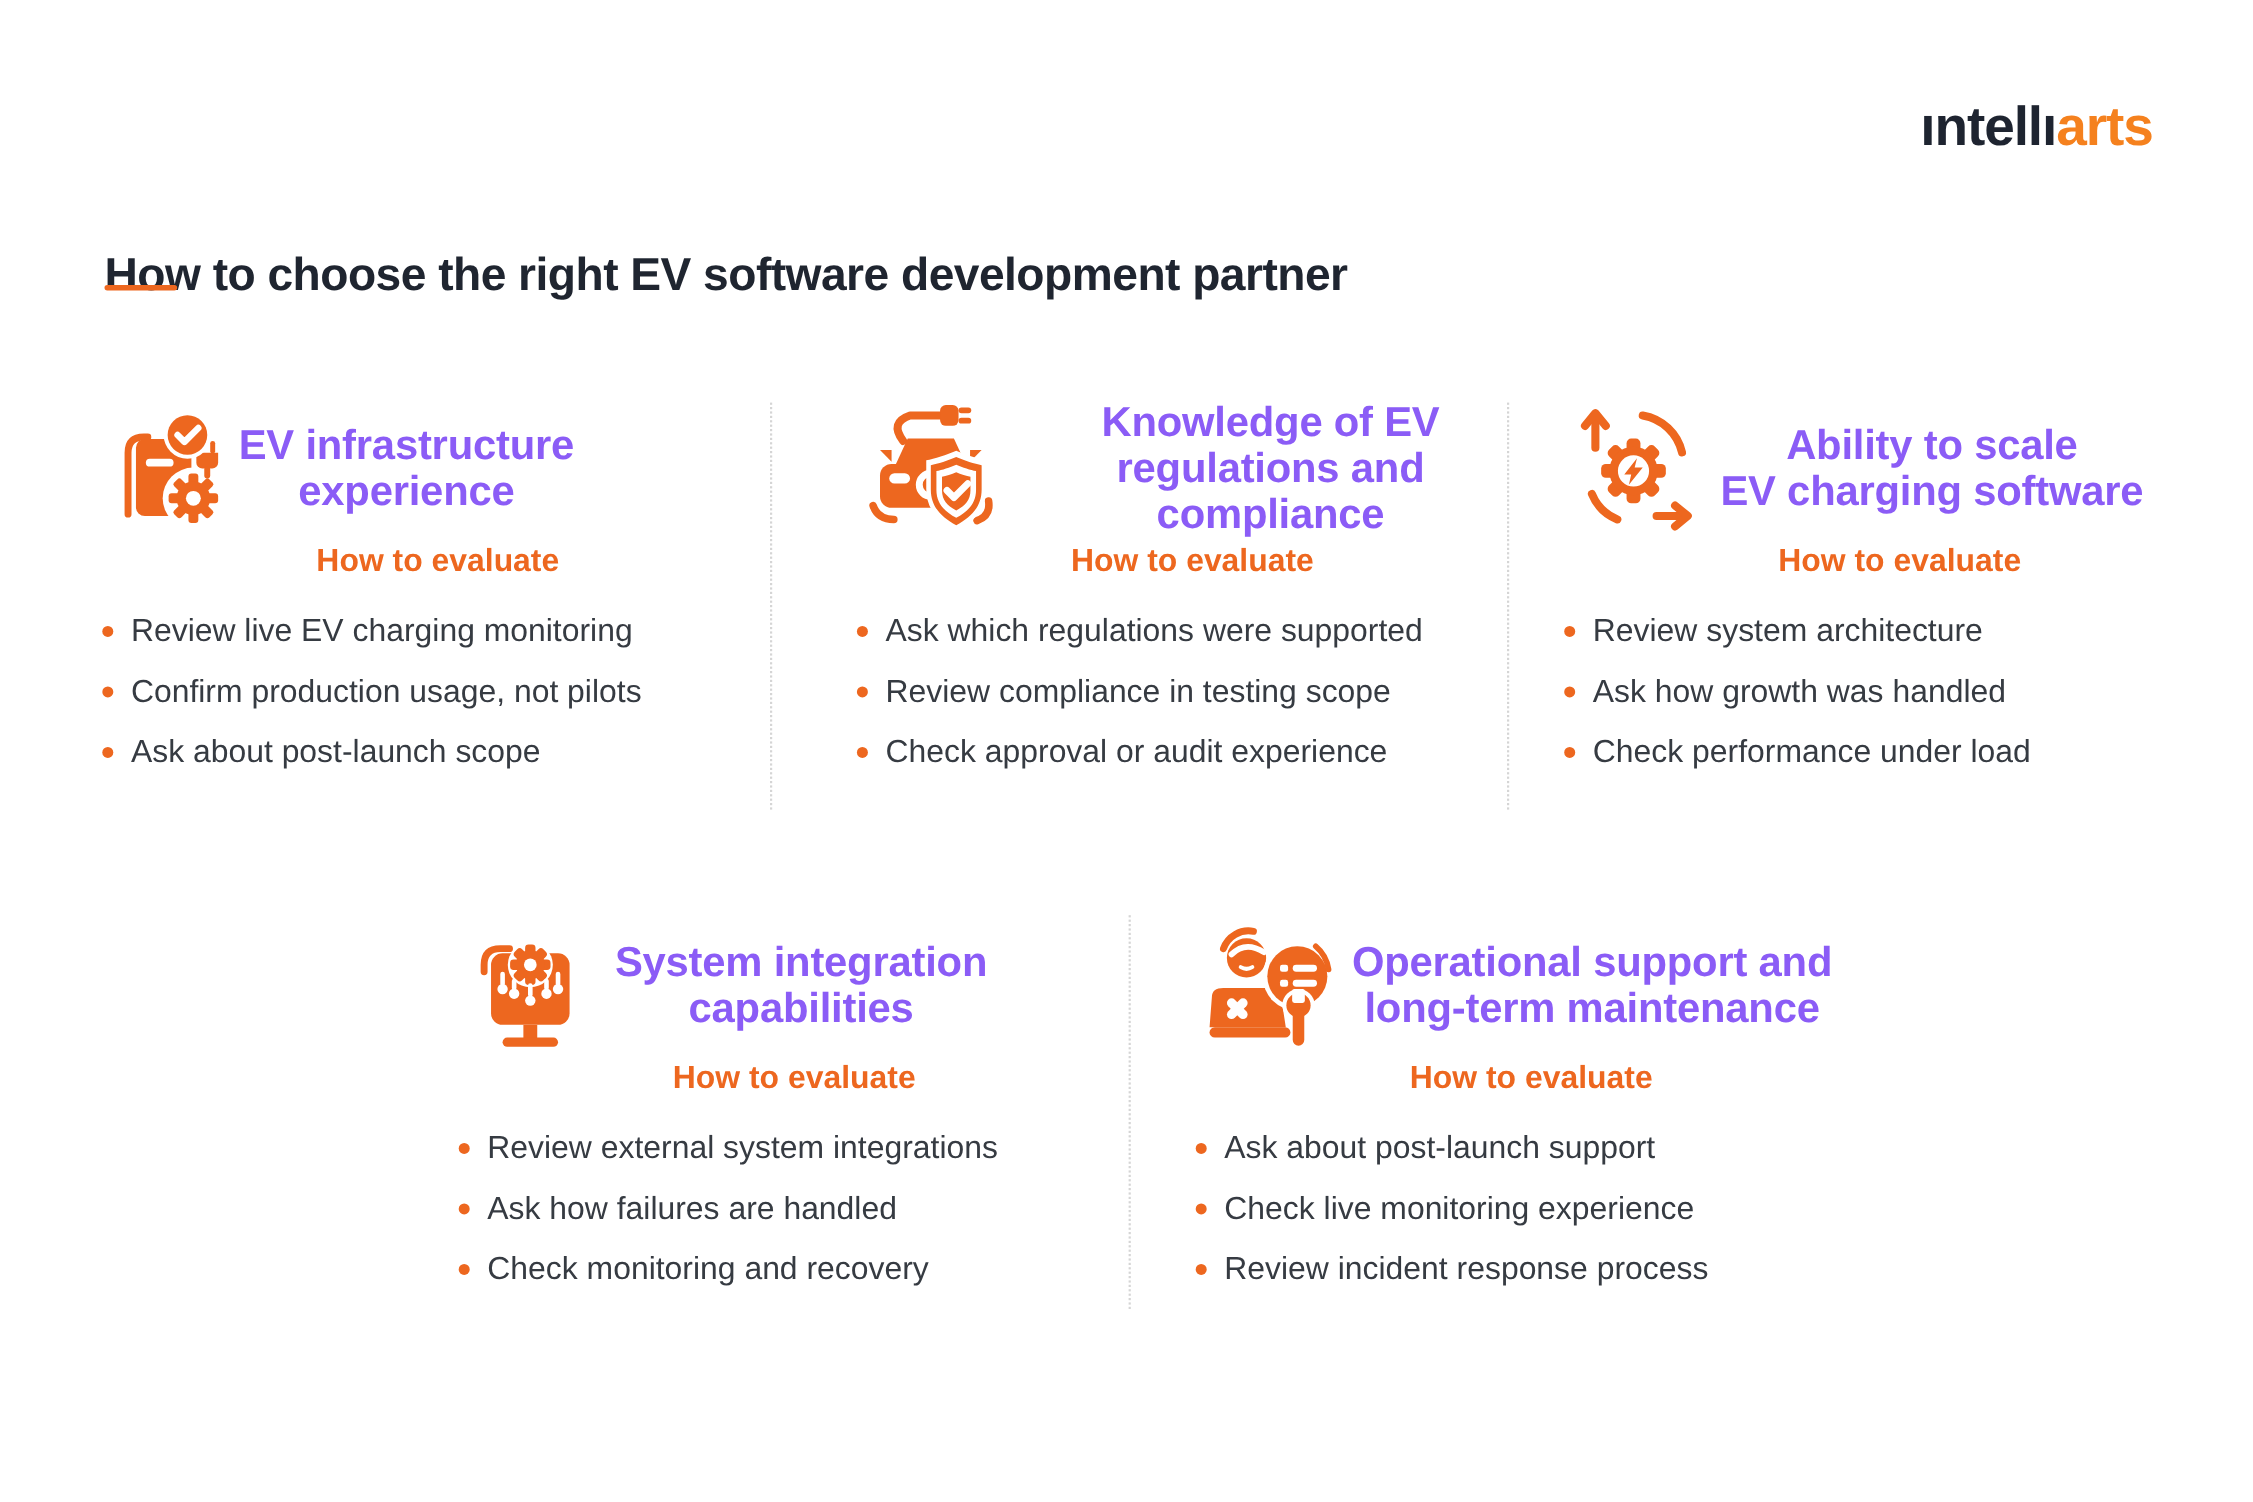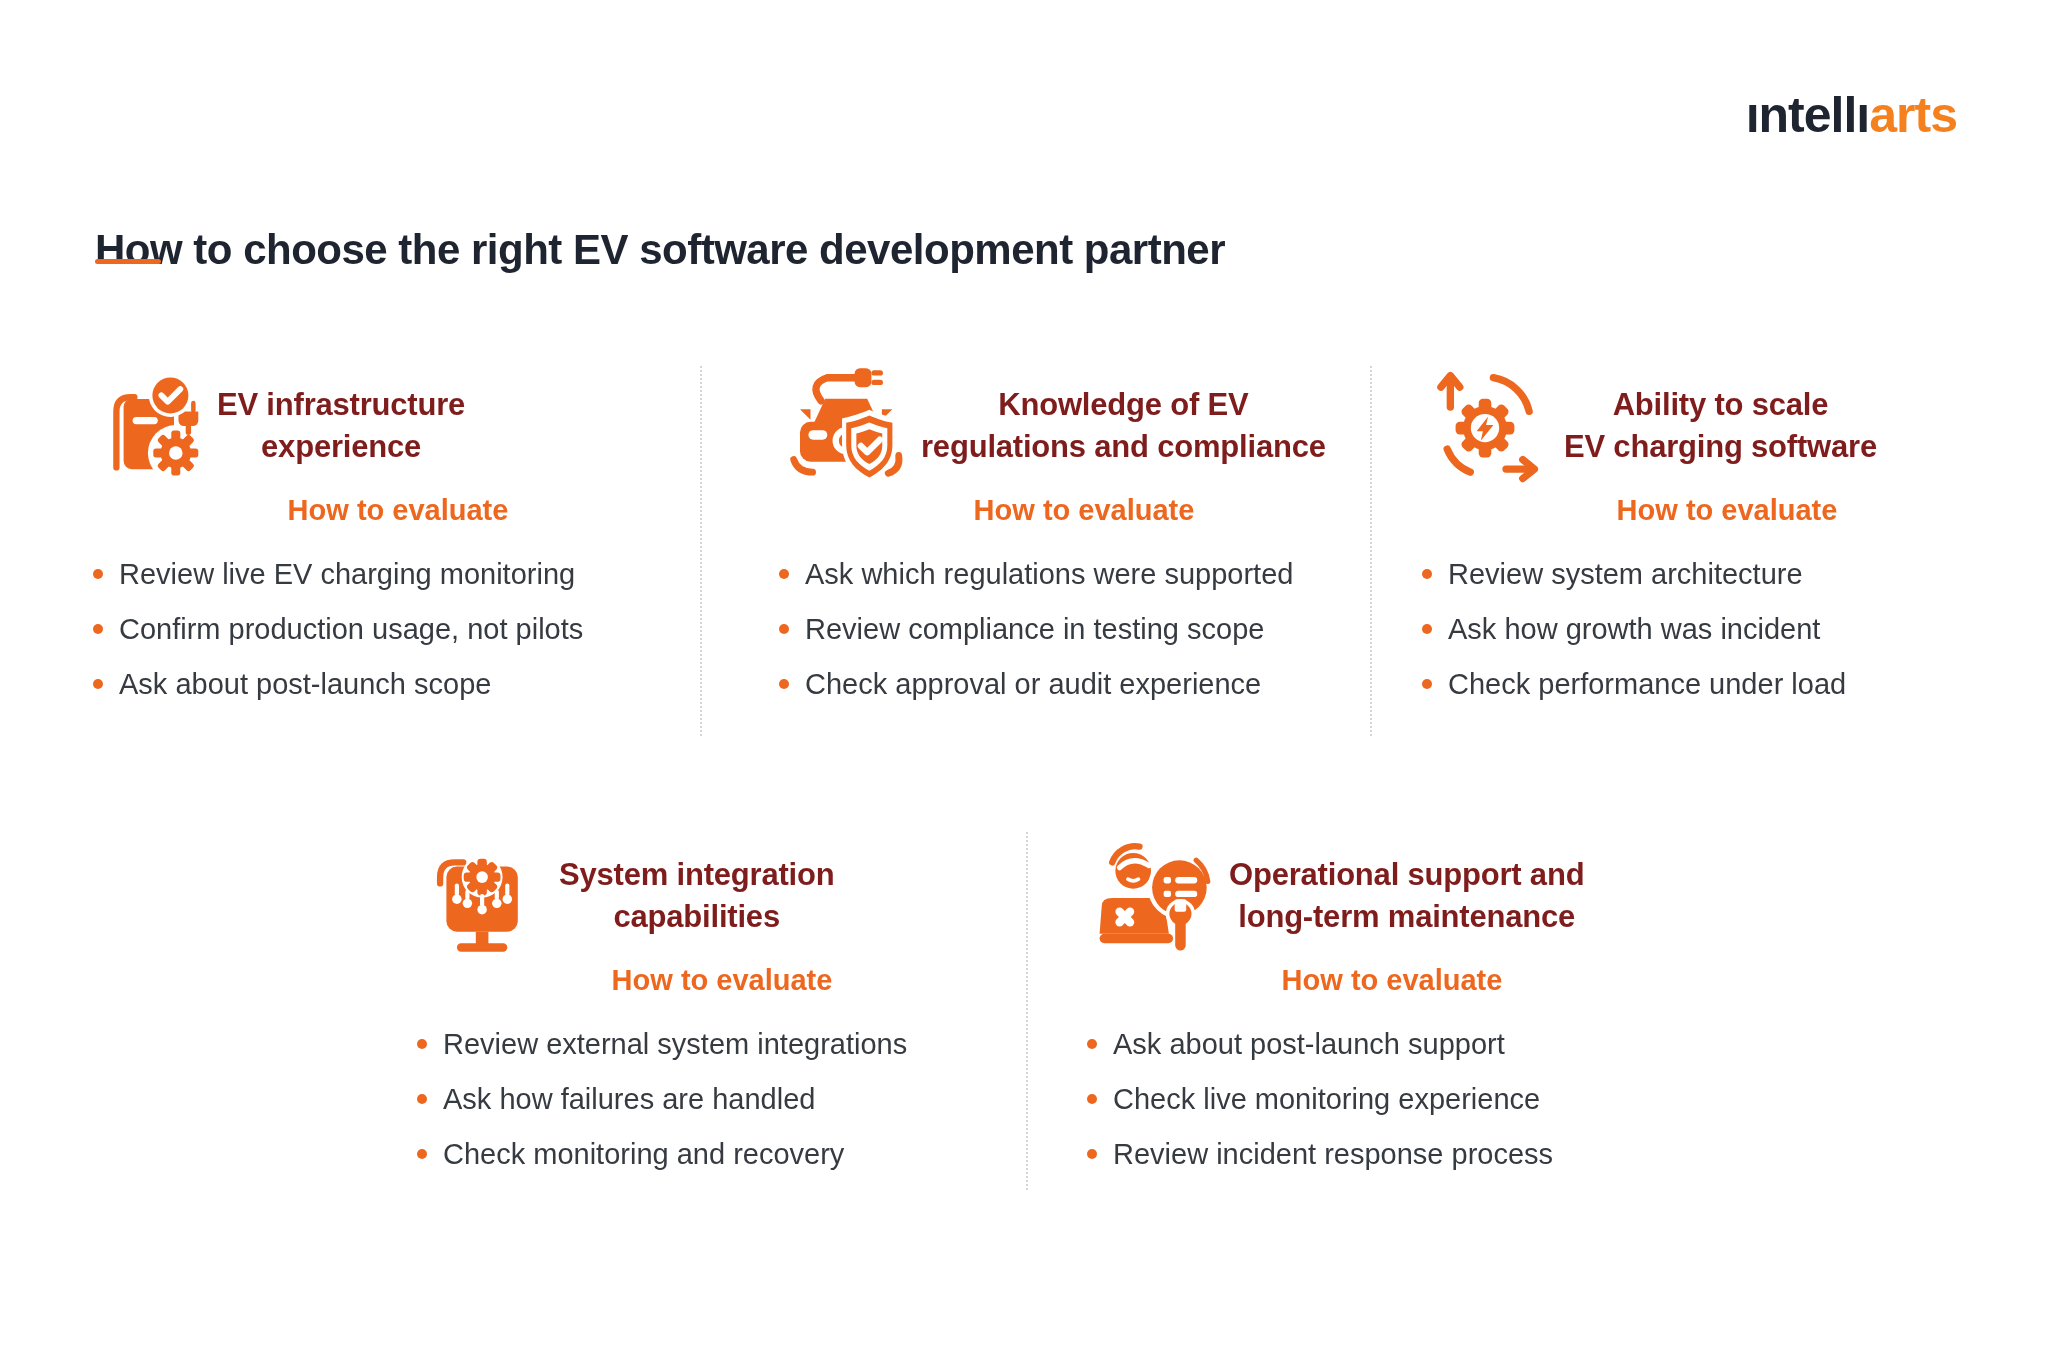--- a/index.html
+++ b/index.html
@@ -23,21 +23,21 @@
   .card{position:absolute;width:610px;}
   #card1{left:93px;top:360px;}
   #card2{left:779px;top:360px;}
   #card3{left:1422px;top:360px;}
   #card4{left:417px;top:830px;}
   #card5{left:1087px;top:830px;}
   .card-head{display:flex;align-items:center;gap:16px;height:132px;}
   .icon-box{flex:0 0 auto;width:126px;height:128px;display:flex;align-items:center;justify-content:center;}
   #card1 .icon-box{width:108px;}
   .icon-box svg{width:100%;height:auto;display:block;}
-  .sec-title{font-size:31px;line-height:42px;font-weight:600;letter-spacing:-0.2px;color:#7f1d1d;}
+  .sec-title{font-size:38px;line-height:42px;font-weight:600;letter-spacing:-0.2px;color:#8b5cf6;}
   .howto{font-size:29px;line-height:36px;font-weight:700;color:#ed671f;}
   .bullets{list-style:none;margin:28px 0 0 0;padding:0;}
   .bullets li{display:flex;align-items:flex-start;gap:16px;height:55px;font-size:29px;line-height:36px;color:#363b42;}
   .dot{flex:0 0 auto;width:10px;height:10px;border-radius:50%;background:#ed671f;margin-top:13px;}
   .o{fill:#ed671f;}
   .w{fill:#ffffff;}
   .os{stroke:#ed671f;fill:none;stroke-linecap:round;stroke-linejoin:round;}
   .ws{stroke:#ffffff;fill:none;stroke-linecap:round;stroke-linejoin:round;}
 </style>
 </head>
@@ -185,21 +185,21 @@
       </div>
     </div>
     <div class="howto">How to evaluate</div>
     <ul class="bullets">
       <li>
           <span class="dot"></span>
           <span>Review system architecture</span>
         </li>
       <li>
           <span class="dot"></span>
-          <span>Ask how growth was incident</span>
+          <span>Ask how growth was handled</span>
         </li>
       <li>
           <span class="dot"></span>
           <span>Check performance under load</span>
         </li>
     </ul>
   </section>
 
   <section class="card" id="card4">
     <div class="card-head">

